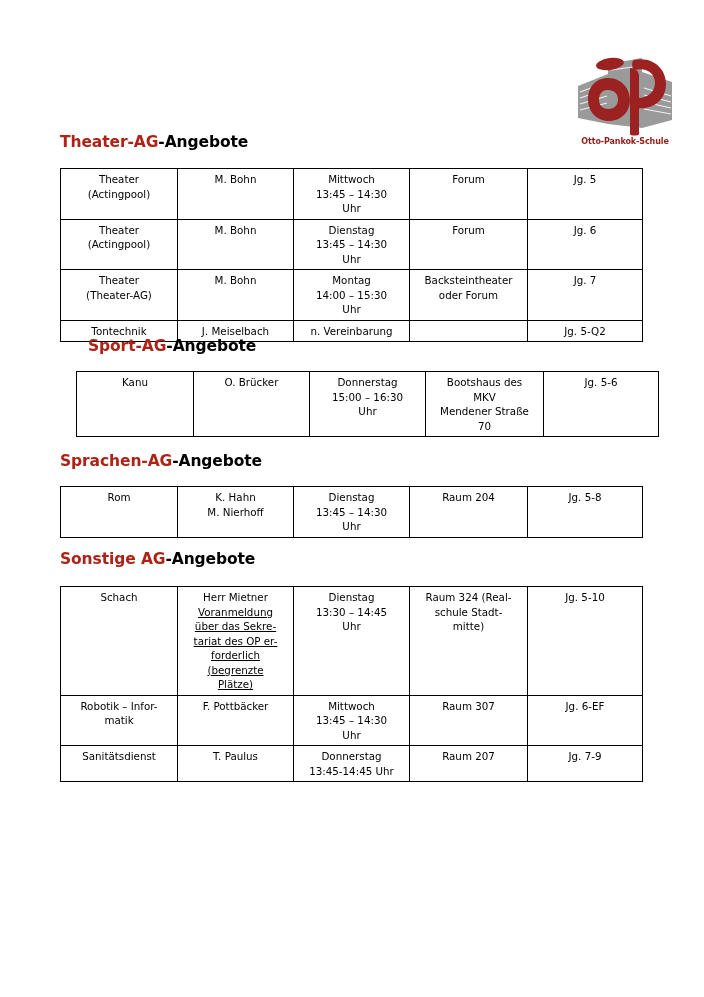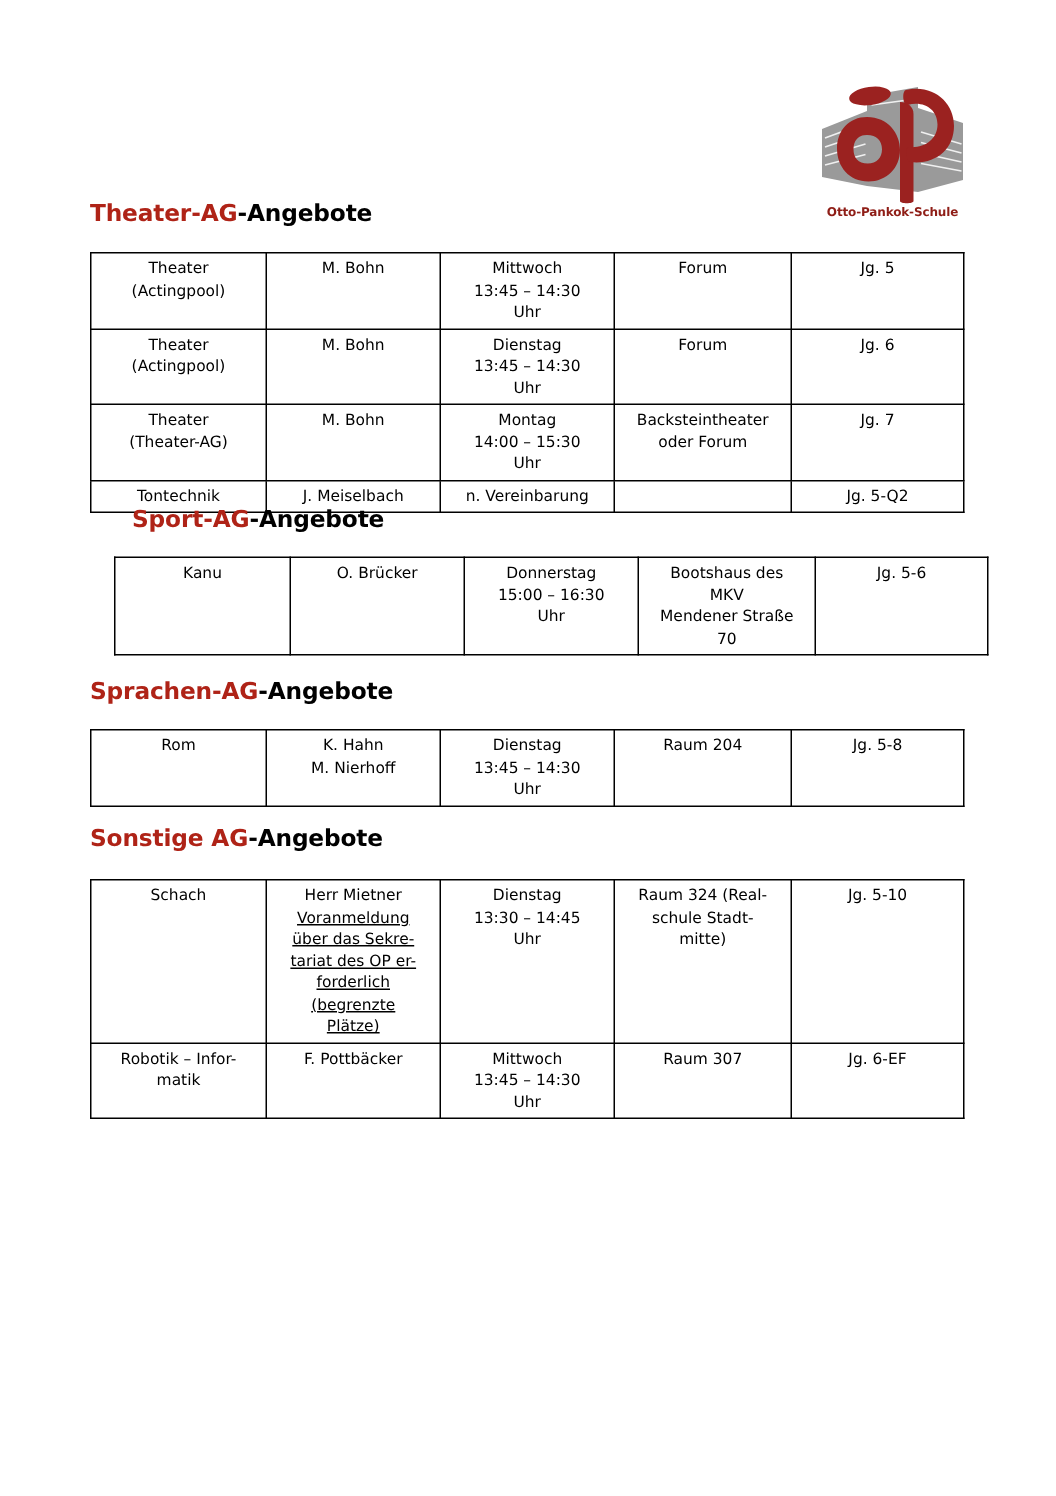--- a/index.html
+++ b/index.html
@@ -18,21 +18,21 @@
 
   .page {
     position: relative;
     width: 704px;
     height: 997px;
   }
 
   
   .logo-block {
     position: absolute;
-    left: 536px;
+    left: 566px;
     top: 48px;
     width: 118px;
     height: 108px;
   }
   .logo-art {
     position: relative;
     width: 118px;
     height: 88px;
   }
   .logo-art svg { display: block; }
@@ -350,16 +350,34 @@
           <span class="cell-line">13:45 – 14:30</span>
           <span class="cell-line">Uhr</span>
         </td>
         <td>
           <span class="cell-line">Raum 307</span>
         </td>
         <td>
           <span class="cell-line">Jg. 6-EF</span>
         </td>
       </tr>
+      <tr>
+        <td>
+          <span class="cell-line">Sanitätsdienst</span>
+        </td>
+        <td>
+          <span class="cell-line">T. Paulus</span>
+        </td>
+        <td>
+          <span class="cell-line">Donnerstag</span>
+          <span class="cell-line">13:45-14:45 Uhr</span>
+        </td>
+        <td>
+          <span class="cell-line">Raum 207</span>
+        </td>
+        <td>
+          <span class="cell-line">Jg. 7-9</span>
+        </td>
+      </tr>
     </tbody>
   </table>
 
 </div>
 
 </body></html>

